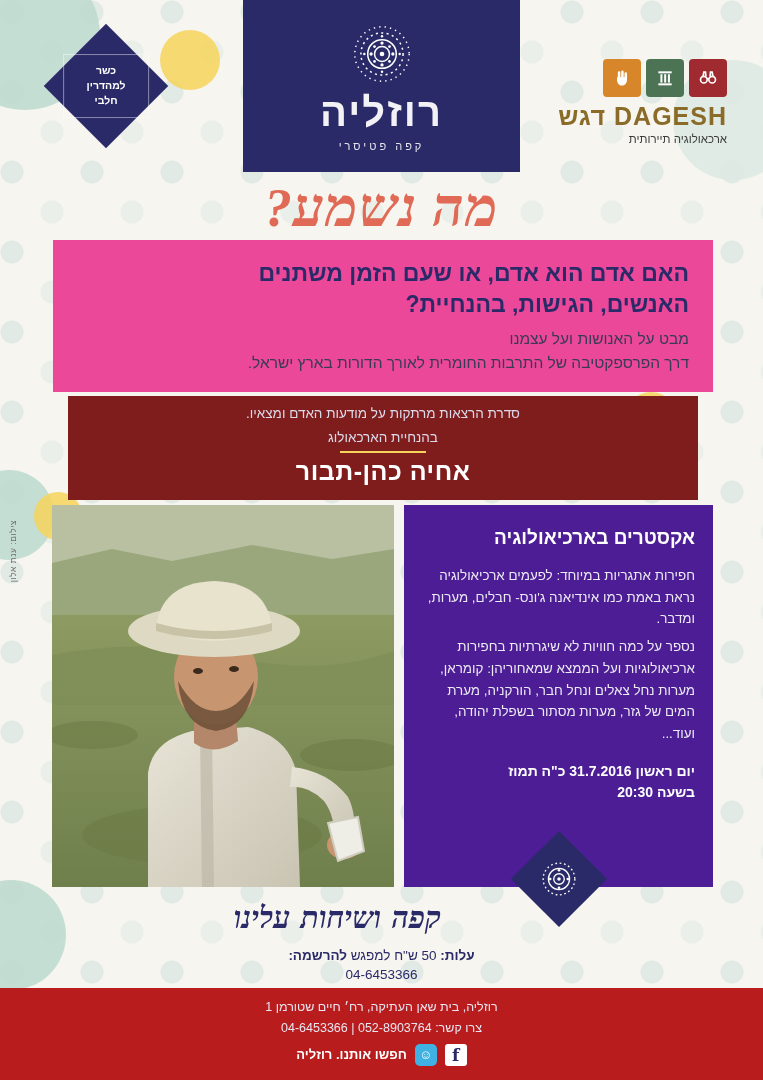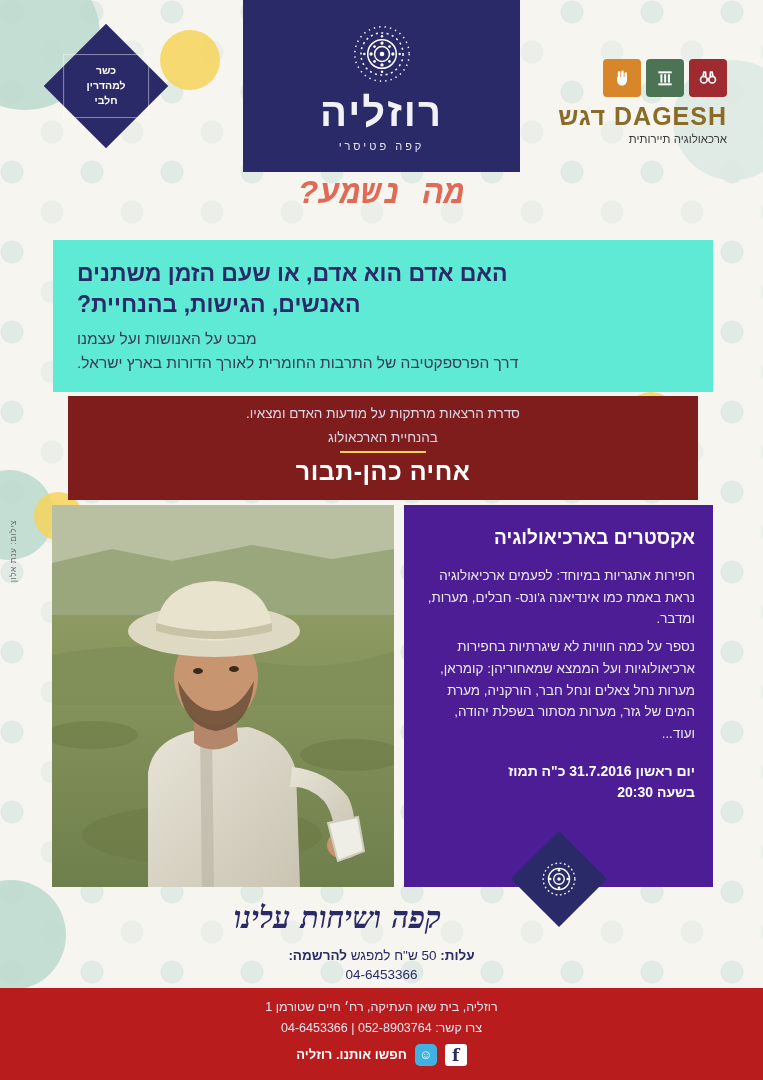--- a/index.html
+++ b/index.html
@@ -93,35 +93,35 @@
     letter-spacing: 1px; direction: rtl;
   }
   .dagesh-tag {
     font-size: 11.5px; color: #3b3b3b; direction: rtl; margin-top: 2px;
   }
 
   
   .whatsnew {
     position: absolute; top: 176px; width: 763px;
     text-align: center;
-    font-family: Liberation Mono, monospace;
+    font-family: Liberation Serif, serif;
     font-style: italic; font-weight: bold;
-    font-size: 33px;
+    font-size: 55px;
     color: #e06a55;
     direction: rtl;
     letter-spacing: 1px;
   }
 
   
   .qblock {
     position: absolute; top: 240px; left: 53px;
     width: 660px;
-    background: #5eead4;
+    background: #ec4899;
     padding: 18px 24px 20px;
-    direction: rtl; text-align: left;
+    direction: rtl; text-align: right;
   }
   .q-line {
     font-size: 23px; font-weight: bold; color: #2b2a68;
     line-height: 1.35;
   }
   .q-sub1 {
     margin-top: 10px; font-size: 15.5px; color: #3a3a55;
   }
   .q-sub2 {
     margin-top: 6px; font-size: 15.5px; color: #3a3a55;

